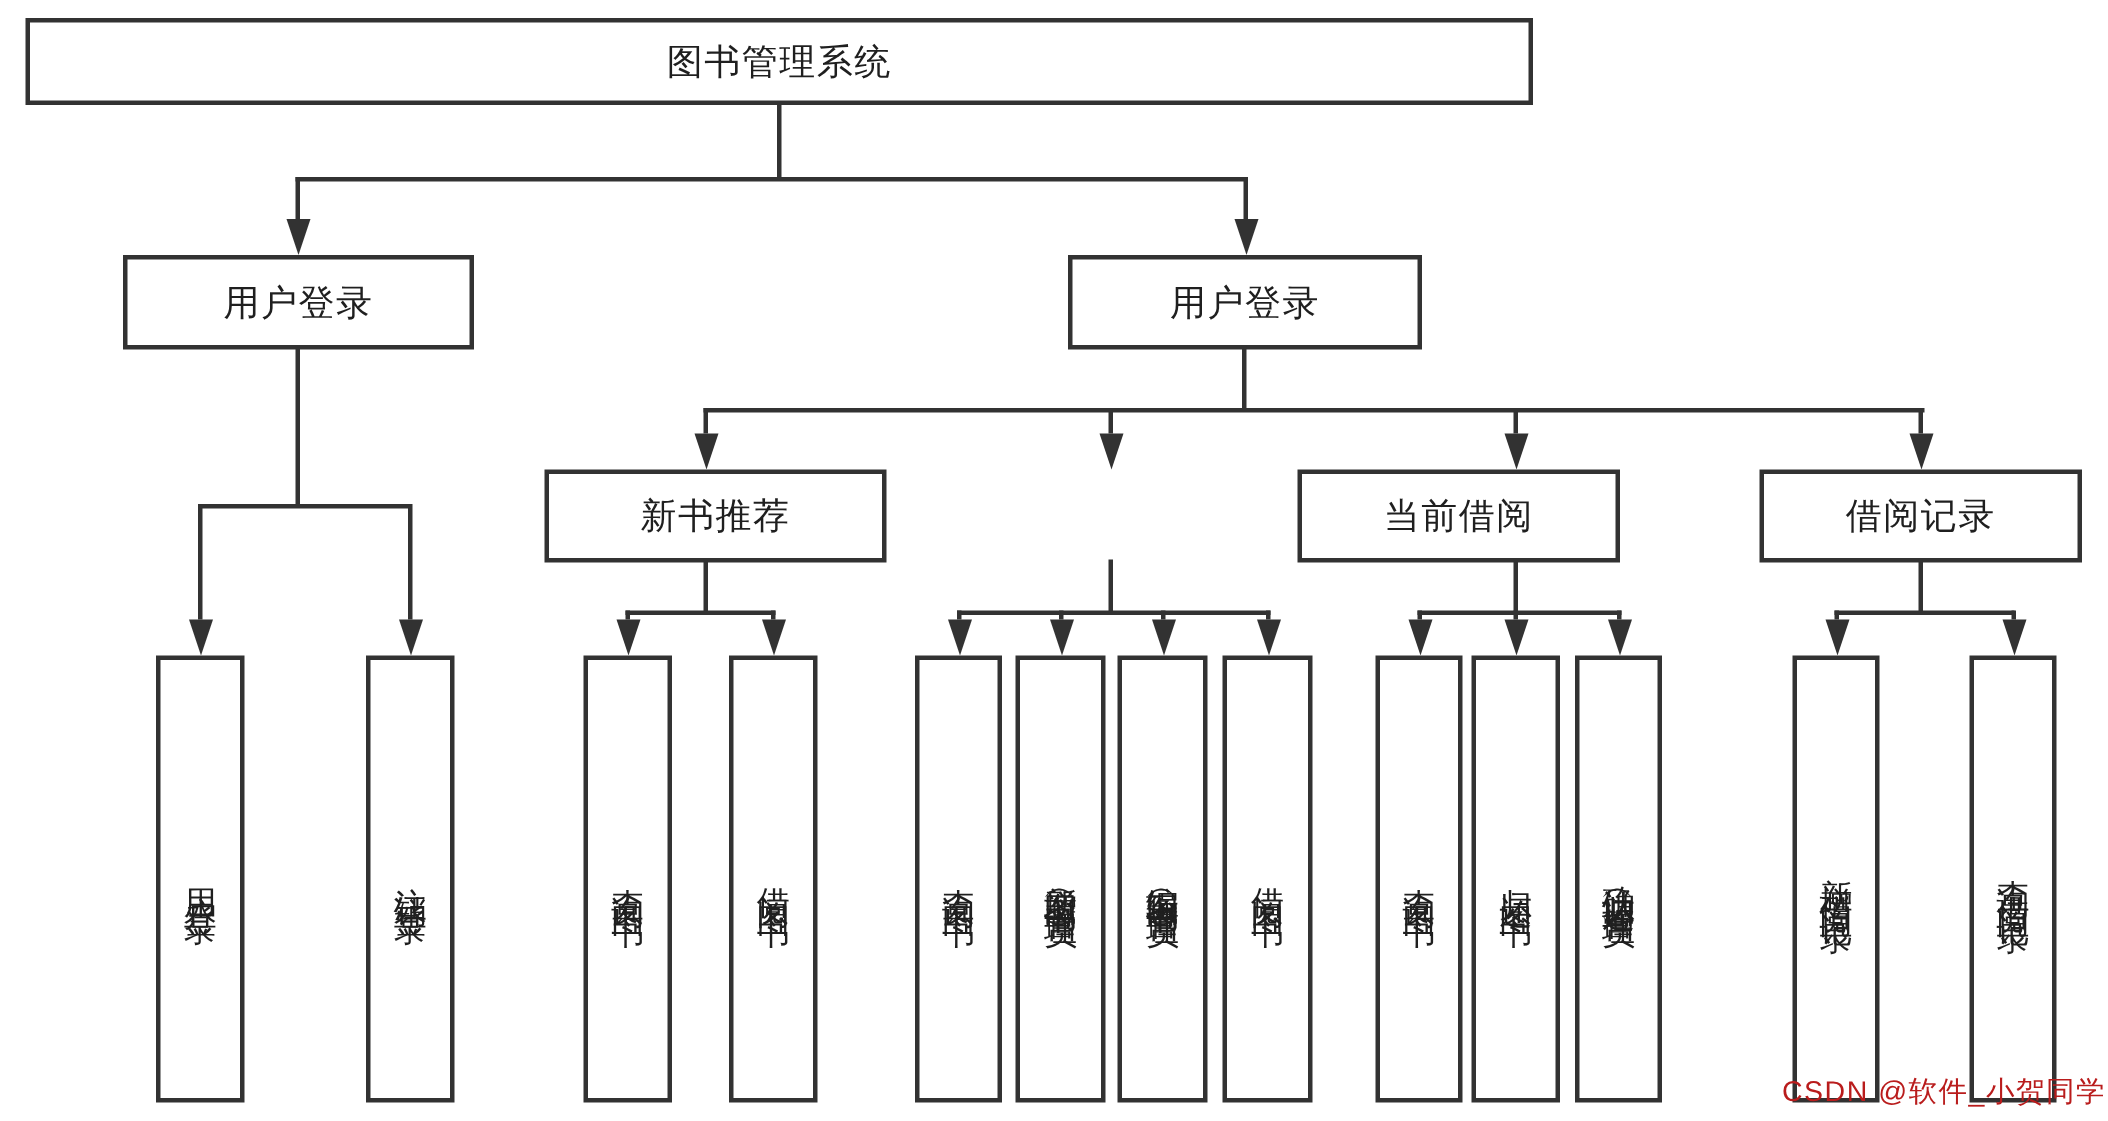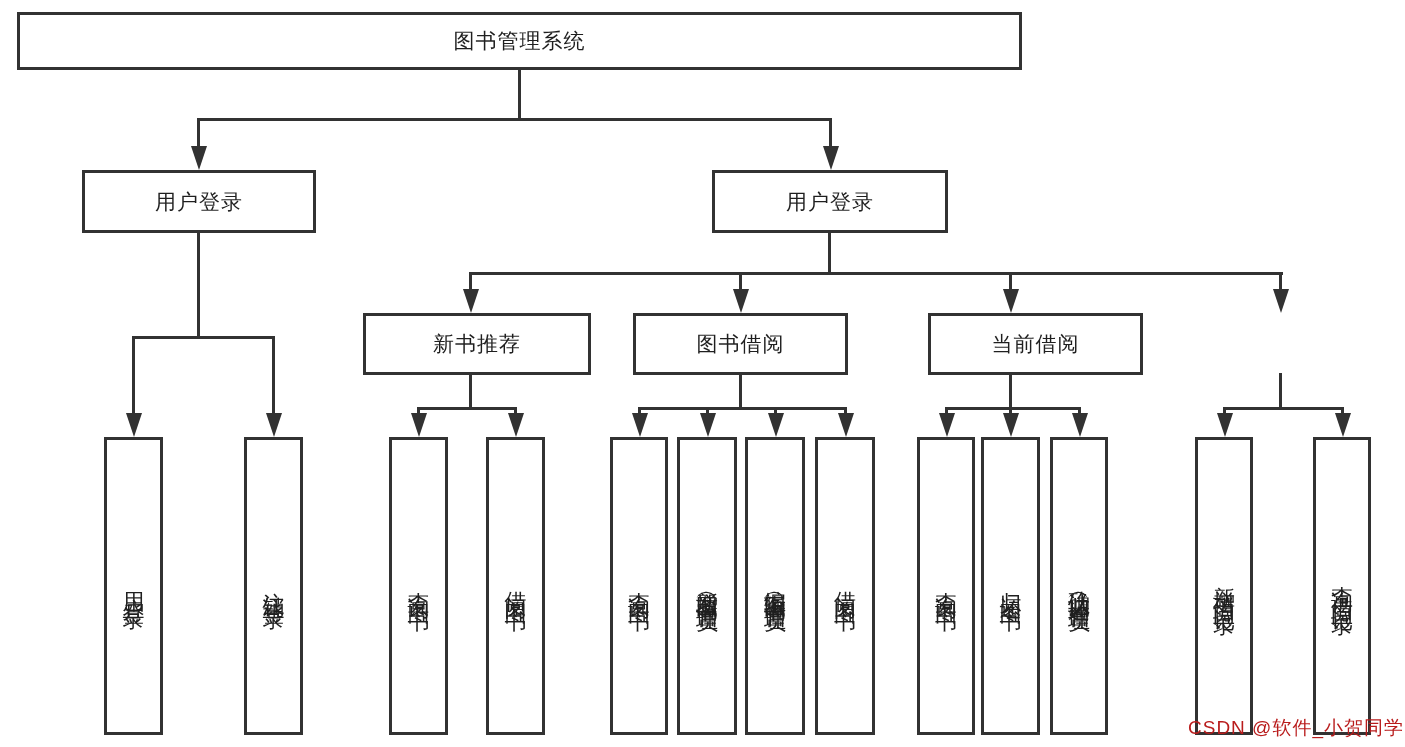--- a/index.html
+++ b/index.html
@@ -14,21 +14,21 @@
   }
   
   .box {
     position: absolute;
     box-sizing: border-box;
     border: 3px solid #323232;
     background: #ffffff;
     display: flex;
     align-items: center;
     justify-content: center;
-    font-size: 21px;
+    font-size: 24px;
     letter-spacing: 1px;
     white-space: nowrap;
   }
   
   .leaf {
     position: absolute;
     box-sizing: border-box;
     border: 3px solid #323232;
     background: #ffffff;
     top: 437px;
@@ -88,22 +88,22 @@
   <div class="ar" style="left:272px;top:336px;height:77px"></div>
 
   <div class="vl" style="left:828px;top:231px;height:43px"></div>
   <div class="hl" style="left:469px;top:272px;width:814px"></div>
   <div class="ar" style="left:469px;top:272px;height:17px"></div>
   <div class="ar" style="left:739px;top:272px;height:17px"></div>
   <div class="ar" style="left:1009px;top:272px;height:17px"></div>
   <div class="ar" style="left:1279px;top:272px;height:17px"></div>
 
   <div class="box" style="left:363px;top:313px;width:228px;height:62px">新书推荐</div>
-  <div class="box" style="left:633px;top:313px;width:215px;height:62px">图书借阅</div>
-  <div class="box" style="left:928px;top:313px;width:215px;height:62px">当前借阅</div>
+  <div class="box" style="left:865px;top:313px;width:215px;height:62px">当前借阅</div>
+  <div class="box" style="left:1173px;top:313px;width:215px;height:62px">借阅记录</div>
 
   <div class="vl" style="left:469px;top:373px;height:36px"></div>
   <div class="hl" style="left:417px;top:407px;width:100px"></div>
   <div class="ar" style="left:417px;top:407px;height:6px"></div>
   <div class="ar" style="left:514px;top:407px;height:6px"></div>
 
   <div class="vl" style="left:739px;top:373px;height:36px"></div>
   <div class="hl" style="left:638px;top:407px;width:209px"></div>
   <div class="ar" style="left:638px;top:407px;height:6px"></div>
   <div class="ar" style="left:706px;top:407px;height:6px"></div>

